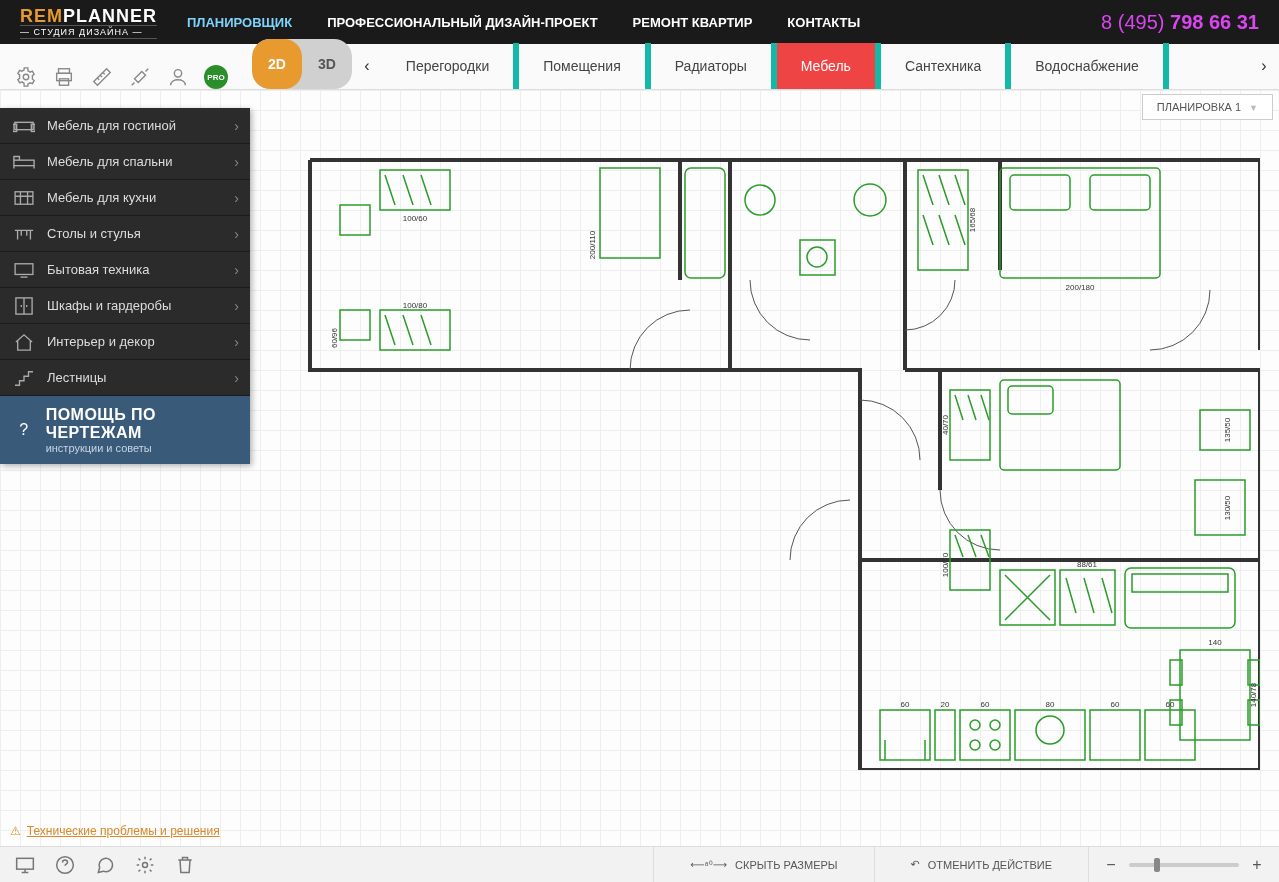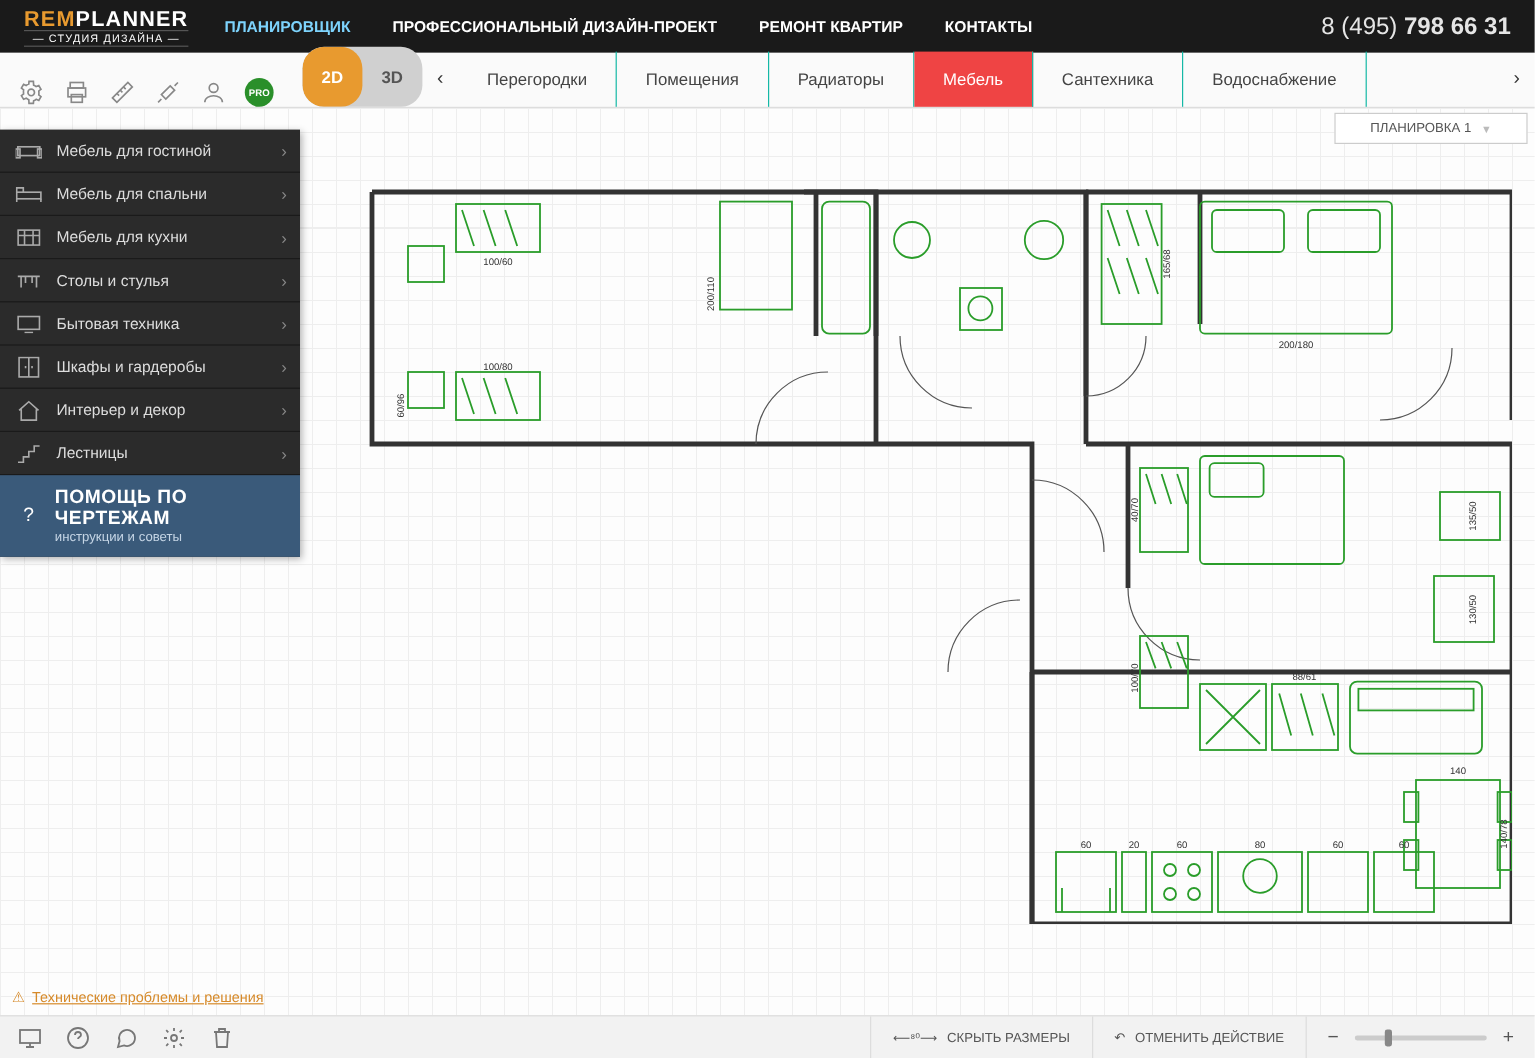--- a/index.html
+++ b/index.html
@@ -1,60 +1,60 @@
 <!DOCTYPE html>
 <html><head>
 <meta charset="utf-8">
 <style>
 *{margin:0;padding:0;box-sizing:border-box;font-family:Arial,Helvetica,sans-serif}
 body{width:1279px;height:882px;overflow:hidden;background:#fff;position:relative}
 .top-bar{height:44px;background:#1a1a1a;display:flex;align-items:center;padding:0 20px}
 .logo{display:flex;flex-direction:column;color:#fff;margin-right:30px}
 .logo-main{font-size:18px;font-weight:bold;letter-spacing:1px}
 .logo-main .rem{color:#e89a2f}
-.logo-sub{font-size:9px;letter-spacing:1px;border-top:1px solid #555;border-bottom:1px solid #555;padding:1px 0;text-align:center;margin-top:-2px}
+.logo-sub{font-size:9px;letter-spacing:1px;border-top:1px solid #555;border-bottom:1px solid #555;padding:1px 0;text-align:left;margin-top:-2px}
 .nav-menu{display:flex;gap:35px;flex:1}
 .nav-item{color:#fff;font-size:13px;font-weight:bold;cursor:pointer;white-space:nowrap}
 .nav-item.active{color:#7dd3fc}
-.phone{color:#e5e5e5;font-size:20px;font-weight:300;white-space:nowrap}
+.phone{color:#d946ef;font-size:20px;font-weight:300;white-space:nowrap}
 .phone .bold{font-weight:bold}
 .toolbar{height:46px;background:#fafafa;border-bottom:1px solid #ddd;display:flex;align-items:flex-end}
 .tool-icons{display:flex;gap:14px;padding:0 14px;align-items:center}
 .tool-icon{width:24px;height:24px;cursor:pointer;display:flex;align-items:center;justify-content:center;color:#888}
 .pro-badge{width:24px;height:24px;background:#2a8f2a;border-radius:50%;color:#fff;font-size:8px;font-weight:bold;display:flex;align-items:center;justify-content:center}
 .view-toggle{display:flex;background:#d0d0d0;border-radius:18px;overflow:hidden;margin-left:10px}
 .view-btn{padding:17px 16px;font-size:14px;font-weight:bold;cursor:pointer}
 .view-btn.active{background:#e89a2f;color:#fff;border-radius:18px}
 .view-btn:not(.active){color:#555}
 .nav-arrow{width:30px;height:46px;display:flex;align-items:center;justify-content:center;cursor:pointer;color:#333;font-size:16px}
 .tabs{display:flex;flex:1;height:46px}
-.tab{padding:0 24px;display:flex;align-items:center;font-size:14px;color:#444;cursor:pointer;border-right:1px solid #14b8a6;white-space:nowrap}
+.tab{padding:0 24px;display:flex;align-items:center;font-size:14px;color:#444;cursor:pointer;border-right:6px solid #14b8a6;white-space:nowrap}
 .tab.active{background:#ef4444;color:#fff}
 .canvas-area{position:absolute;top:90px;left:0;right:0;bottom:36px;background:#fdfdfd;background-image:linear-gradient(#eee 1px,transparent 1px),linear-gradient(90deg,#eee 1px,transparent 1px);background-size:20px 20px}
-.layout-label{position:absolute;right:6px;top:4px;background:#fff;border:1px solid #ccc;padding:6px 29px;font-size:11px;color:#555;cursor:pointer;display:flex;align-items:flex-end;gap:8px}
+.layout-label{position:absolute;right:6px;top:4px;background:#fff;border:1px solid #ccc;padding:6px 14px;font-size:11px;color:#555;cursor:pointer;display:flex;align-items:flex-end;gap:8px}
 .layout-label .tri{color:#bbb;font-size:9px}
 .sidebar{position:absolute;left:0;top:108px;width:250px;background:#2b2b2b;z-index:10;box-shadow:2px 2px 6px rgba(0,0,0,.3)}
 .sidebar-item{height:36px;display:flex;align-items:center;padding:0 11px;border-bottom:1px solid #1a1a1a;cursor:pointer;color:#ddd;font-size:13px}
 .sidebar-icon{width:26px;height:20px;margin-right:10px;display:flex;align-items:center;justify-content:center;color:#aaa}
 .sidebar-label{flex:1}
 .sidebar-chevron{color:#888;font-size:14px}
 .sidebar-help{background:#3a5a7a;padding:10px 12px;display:flex;align-items:center;cursor:pointer}
 .sidebar-help .q{width:26px;font-size:16px;color:#fff;text-align:center;margin-right:10px}
 .help-text .t1{color:#fff;font-size:16px;font-weight:bold;letter-spacing:.5px}
 .help-text .t2{color:#c5d5e5;font-size:11px}
 .floorplan{position:absolute;left:300px;top:60px;width:960px;height:620px}
 .floorplan svg{width:100%;height:100%}
 .tech-link{position:absolute;bottom:44px;left:10px;display:flex;align-items:center;gap:6px;font-size:12px;color:#d68a2a;cursor:pointer}
 .tech-link .warn{color:#d68a2a}
 .tech-link span.txt{text-decoration:underline}
 .bottom-bar{position:absolute;bottom:0;left:0;right:0;height:36px;background:#f2f2f2;border-top:1px solid #ddd;display:flex;align-items:center}
 .bottom-icons{display:flex;gap:18px;padding:0 14px}
 .bottom-icon{width:22px;height:22px;color:#777;cursor:pointer;display:flex;align-items:center;justify-content:center}
 .bottom-actions{margin-left:auto;display:flex;align-items:center;height:100%}
-.bottom-action{padding:0 18px;height:100%;display:flex;align-items:center;gap:8px;font-size:11px;color:#555;border-left:1px solid #ddd;cursor:pointer}
+.bottom-action{padding:0 36px;height:100%;display:flex;align-items:center;gap:8px;font-size:11px;color:#555;border-left:1px solid #ddd;cursor:pointer}
 .zoom{display:flex;align-items:center;gap:10px;padding:0 14px;border-left:1px solid #ddd;height:100%}
 .zoom-btn{color:#555;font-size:16px;cursor:pointer;width:16px;text-align:center}
 .slider{width:110px;height:4px;background:#ccc;position:relative;border-radius:2px}
 .slider-thumb{position:absolute;width:6px;height:14px;background:#888;left:25px;top:-5px;border-radius:2px}
 </style>
 </head>
 <body>
 
 <div class="top-bar">
   <div class="logo">

